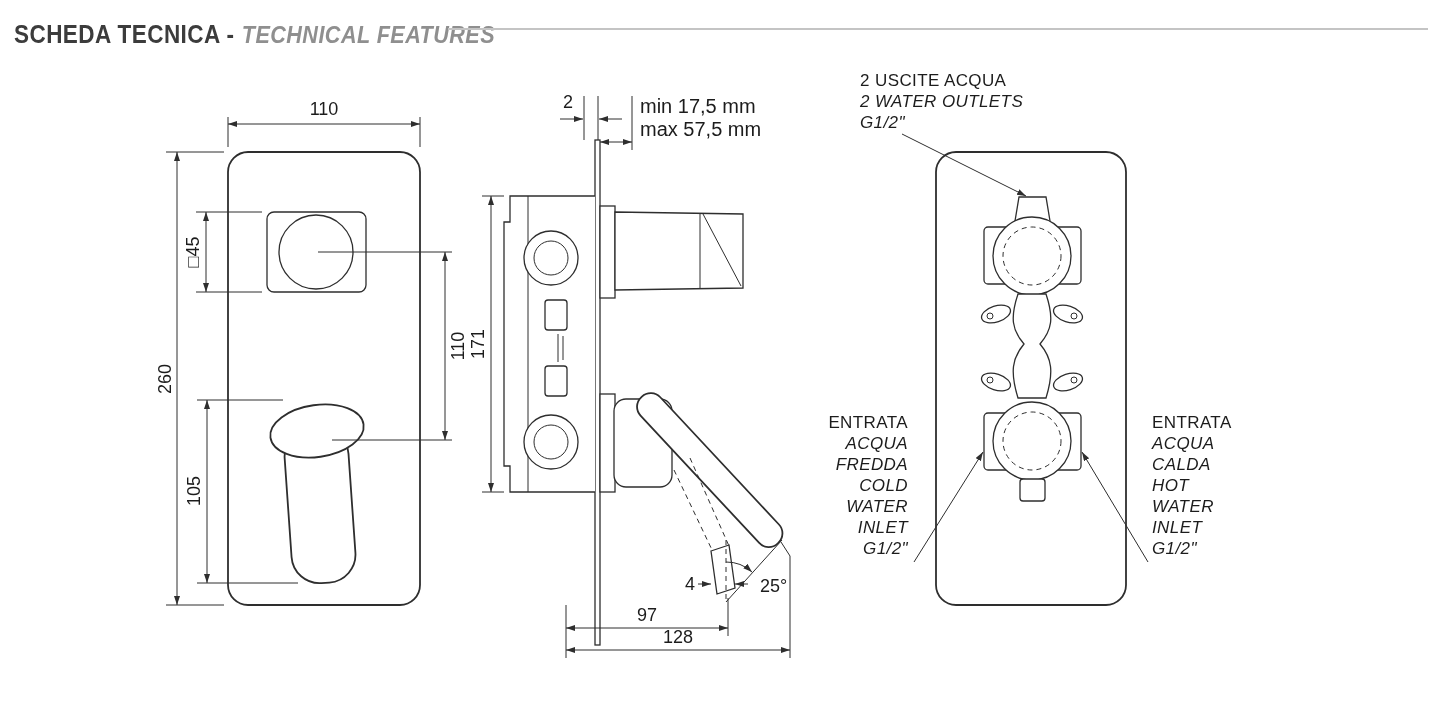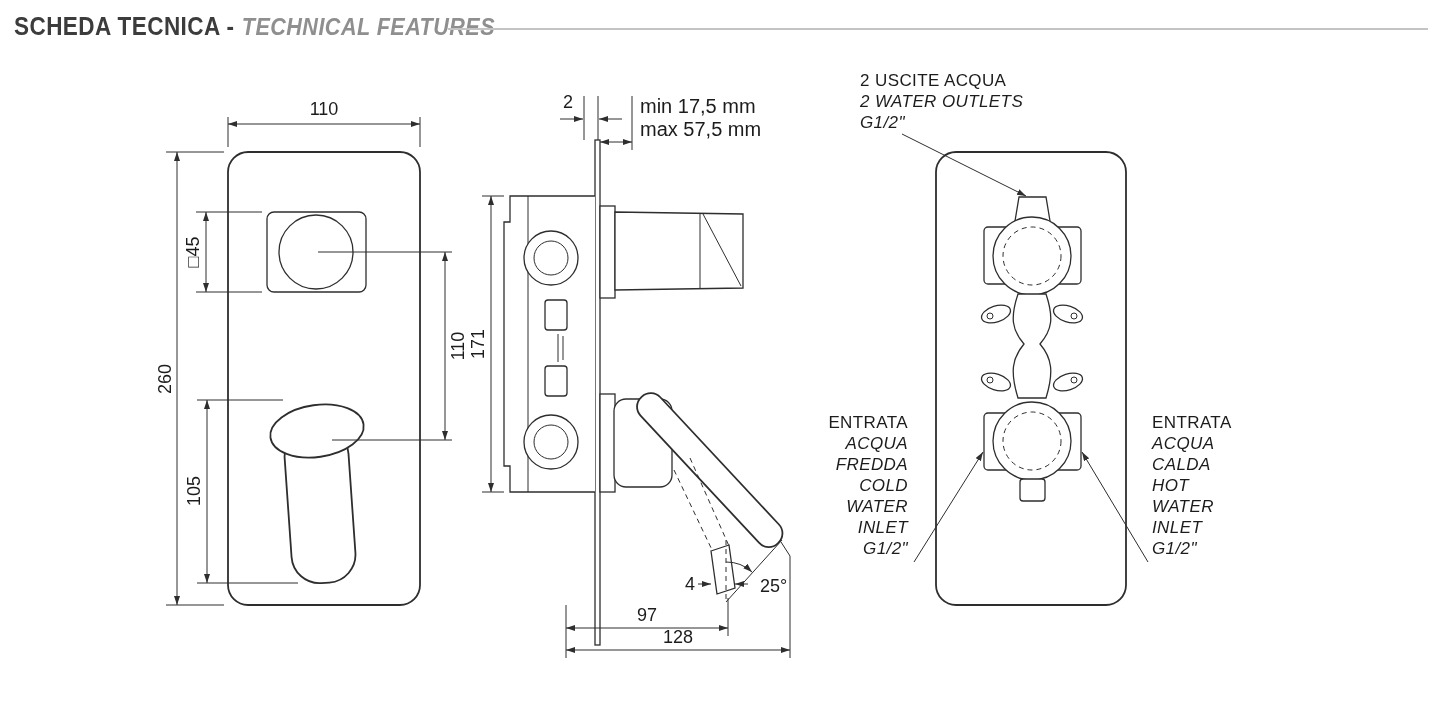--- a/index.html
+++ b/index.html
@@ -1,17 +1,17 @@
 <!DOCTYPE html>
 <html><head>
 <meta charset="utf-8">
 <style>
   html,body{margin:0;padding:0;background:#fff;}
   body{width:1438px;height:726px;position:relative;font-family:"Liberation Sans",sans-serif;overflow:hidden;}
-  .header{position:absolute;left:14px;top:12px;white-space:nowrap;text-decoration:underline;}
+  .header{position:absolute;left:14px;top:20px;white-space:nowrap;text-decoration:underline;}
   .header-inner{display:inline-block;transform:scaleX(.9);transform-origin:left center;}
   .t1{font-weight:bold;font-size:25px;color:#3c3c3c;letter-spacing:.5px;}
   .t2{font-weight:bold;font-style:italic;font-size:24px;color:#8f8f8f;letter-spacing:.5px;margin-left:8px;}
   .rule{position:absolute;left:448px;right:10px;top:28px;height:2px;background:#c4c4c4;}
   svg{position:absolute;left:0;top:0;}
   .olw{fill:#fff;stroke:#2e2e2e;stroke-width:1.8;}
   .ol2{fill:#fff;stroke:#2e2e2e;stroke-width:1.3;}
   .thin{fill:none;stroke:#2e2e2e;stroke-width:1;}
   .dim{fill:none;stroke:#2e2e2e;stroke-width:1;}
   .dash{stroke-dasharray:5 4;}

